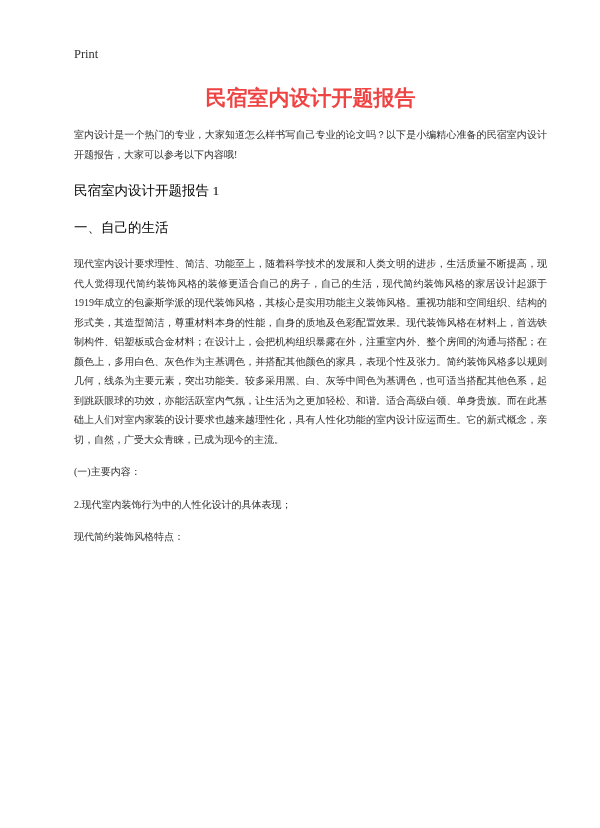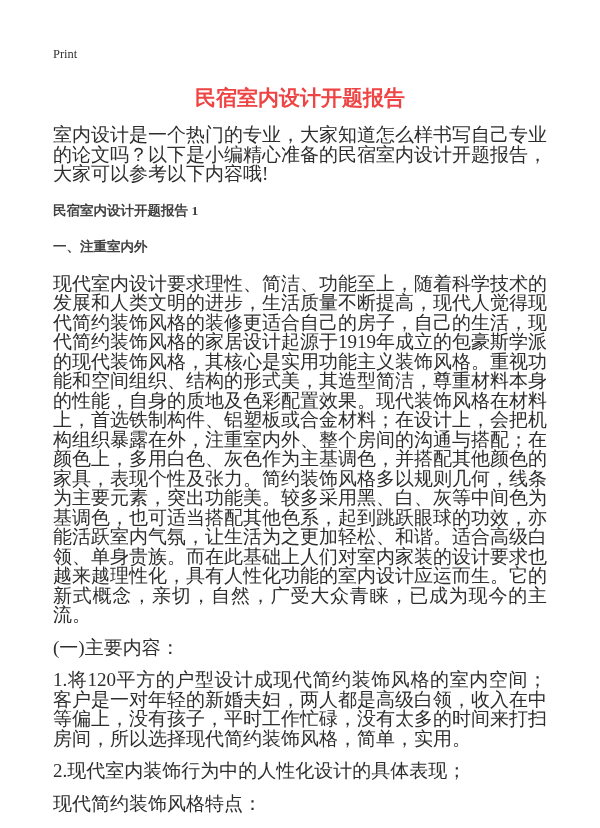--- a/index.html
+++ b/index.html
@@ -11,21 +11,21 @@
     width: 600px;
     height: 828px;
     overflow: hidden;
     font-family: "Liberation Serif", "DejaVu Serif", serif;
     color: #2e2e2e;
   }
   .page {
     box-sizing: border-box;
     width: 600px;
     height: 732px;
-    padding: 44px 53px 0 53px;
+    padding: 44px 53px 0 74px;
     background: #ffffff;
   }
   .print-label {
     font-size: 12.5px;
     line-height: 15px;
     color: #333333;
     display: inline-block;
   }
   .doc-title {
     font-size: 21px;
@@ -34,54 +34,53 @@
     text-align: center;
     color: #ef4444;
     margin: 23px 0 14px 0;
   }
   .doc-subtitle {
     font-size: 13.5px;
     line-height: 19px;
     margin: 0 0 12px 0;
   }
   .para {
-    font-size: 19px;
+    font-size: 10px;
     line-height: 19.5px;
     text-align: justify;
     margin: 13px 0;
   }
   .sec-heading {
     font-size: 13.5px;
     line-height: 19.5px;
-    font-weight: bold;
-    color: #404040;
+    font-weight: normal;
+    color: #000000;
     margin: 17px 0;
   }
 </style>
 </head>
 <body>
 
 <div class="page">
 
   <span class="print-label">Print</span>
 
   <h1 class="doc-title">民宿室内设计开题报告</h1>
 
 
   <p class="para">室内设计是一个热门的专业，大家知道怎么样书写自己专业的论文吗？以下是小编精心准备的民宿室内设计开题报告，大家可以参考以下内容哦!</p>
 
   <h2 class="sec-heading">民宿室内设计开题报告 1</h2>
 
-  <h2 class="sec-heading">一、注重室内外</h2>
+  <h2 class="sec-heading">一、自己的生活</h2>
 
   <p class="para">现代室内设计要求理性、简洁、功能至上，随着科学技术的发展和人类文明的进步，生活质量不断提高，现代人觉得现代简约装饰风格的装修更适合自己的房子，自己的生活，现代简约装饰风格的家居设计起源于1919年成立的包豪斯学派的现代装饰风格，其核心是实用功能主义装饰风格。重视功能和空间组织、结构的形式美，其造型简洁，尊重材料本身的性能，自身的质地及色彩配置效果。现代装饰风格在材料上，首选铁制构件、铝塑板或合金材料；在设计上，会把机构组织暴露在外，注重室内外、整个房间的沟通与搭配；在颜色上，多用白色、灰色作为主基调色，并搭配其他颜色的家具，表现个性及张力。简约装饰风格多以规则几何，线条为主要元素，突出功能美。较多采用黑、白、灰等中间色为基调色，也可适当搭配其他色系，起到跳跃眼球的功效，亦能活跃室内气氛，让生活为之更加轻松、和谐。适合高级白领、单身贵族。而在此基础上人们对室内家装的设计要求也越来越理性化，具有人性化功能的室内设计应运而生。它的新式概念，亲切，自然，广受大众青睐，已成为现今的主流。</p>
 
 
   <p class="para">(一)主要内容：</p>
 
-  <p class="para">1.将120平方的户型设计成现代简约装饰风格的室内空间；客户是一对年轻的新婚夫妇，两人都是高级白领，收入在中等偏上，没有孩子，平时工作忙碌，没有太多的时间来打扫房间，所以选择现代简约装饰风格，简单，实用。</p>
 
   <p class="para">2.现代室内装饰行为中的人性化设计的具体表现；</p>
 
 
   <p class="para">现代简约装饰风格特点：</p>
 
 </div>
 
 </body></html>

